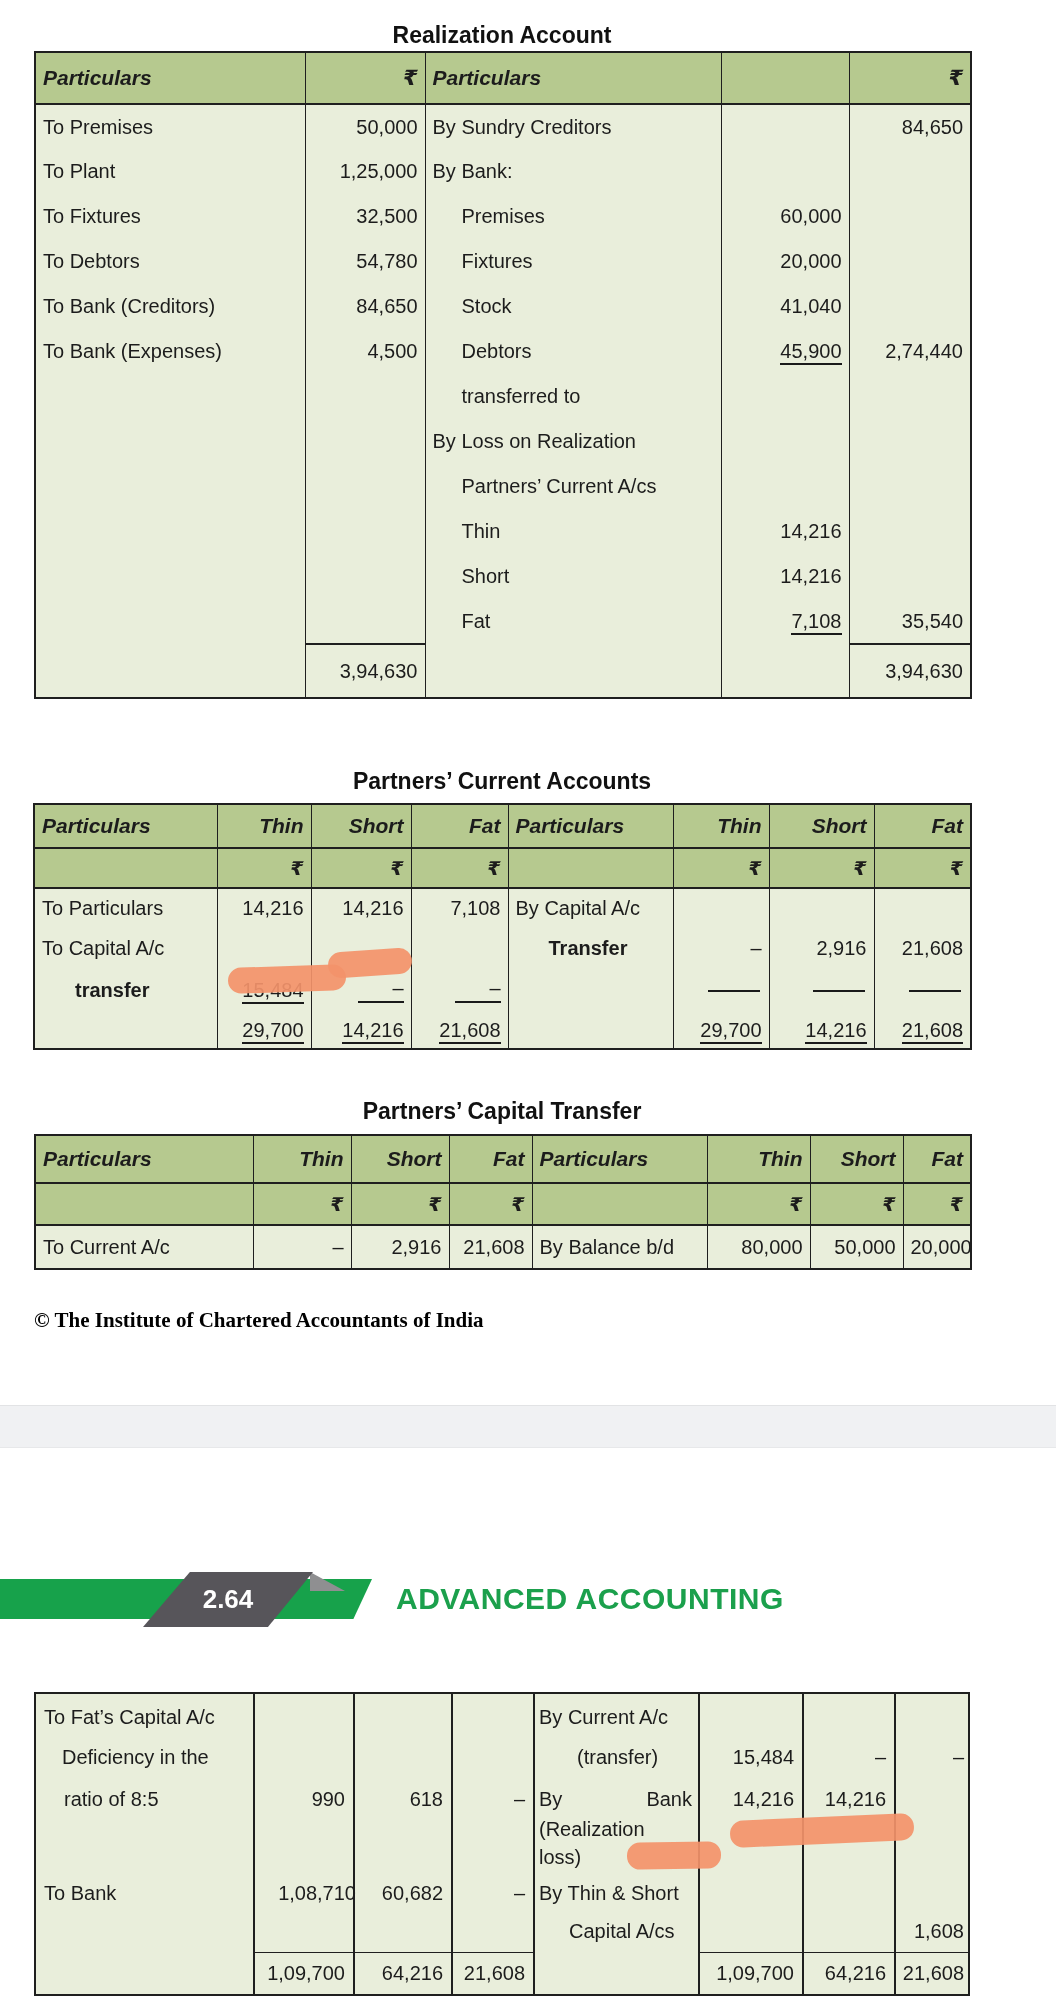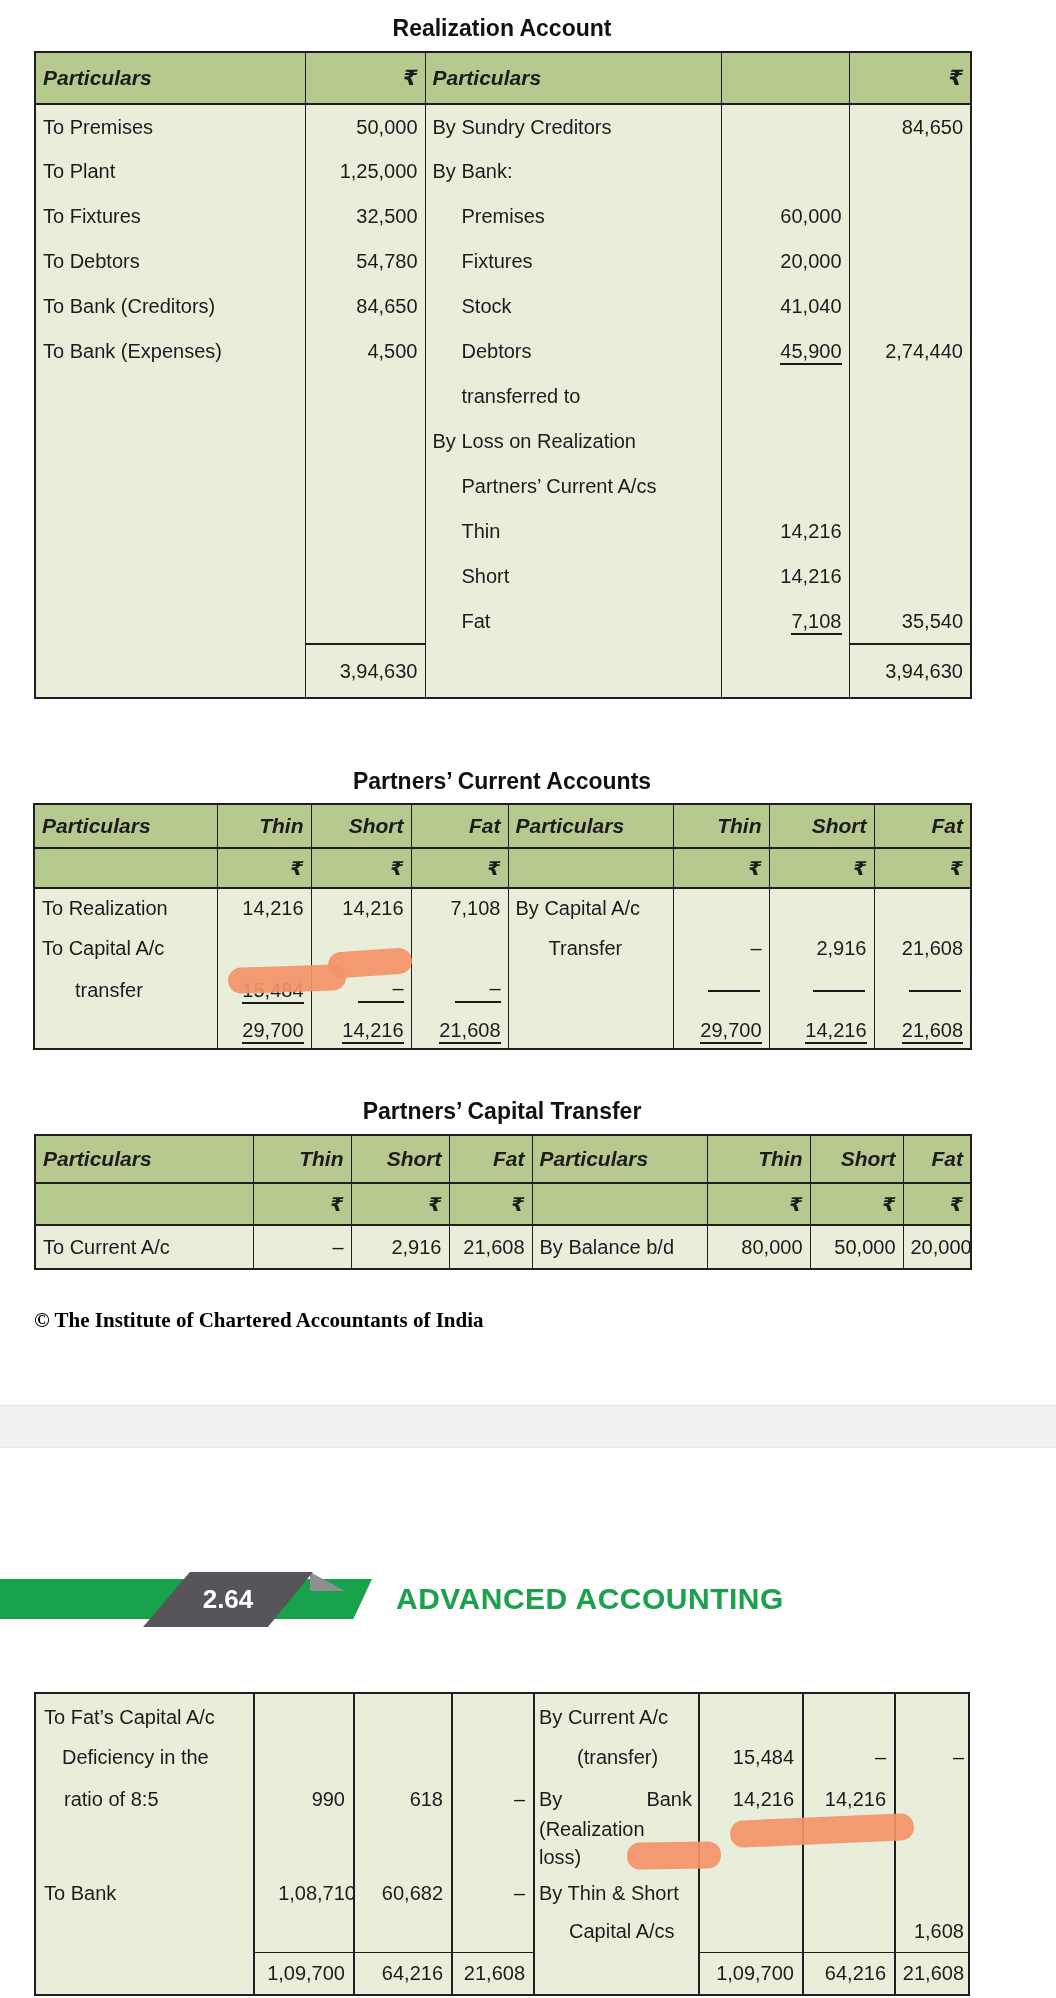--- a/index.html
+++ b/index.html
@@ -13,21 +13,21 @@
              background:#e9eedb;border:2.5px solid #1f1f1f;font-size:20px;color:#1c1c1c;}
   table.acct td, table.acct th{border-left:1.5px solid #1f1f1f;border-right:1.5px solid #1f1f1f;
              padding:0 7px;overflow:hidden;white-space:nowrap;vertical-align:middle;}
   table.acct tr.hdr th{background:#b6c98f;font-weight:bold;font-style:italic;font-size:21px;
              border-bottom:2px solid #1f1f1f;}
   table.acct tr.rup td{background:#b6c98f;font-weight:bold;font-style:italic;
              border-bottom:2px solid #1f1f1f;font-size:19px;}
   .lft{text-align:left;}
   .num{text-align:right;}
   .ind{padding-left:36px !important;}
-  .ind2{padding-left:40px !important;}
+  .ind2{padding-left:40px !important;font-weight:bold;}
   .tot{border-top:2px solid #1f1f1f;}
   .u{border-bottom:2px solid #1a1a1a;padding-bottom:1px;}
   .udash{display:inline-block;min-width:46px;text-align:right;}
   .sum{display:inline-block;width:52px;height:0;border-top:2px solid #1a1a1a;
        vertical-align:middle;margin-right:2px;}
 
   
   .cont{position:absolute;left:34px;top:1692px;width:936px;height:304px;background:#e9eedb;
         border:2.5px solid #1f1f1f;box-sizing:border-box;overflow:hidden;font-size:20px;}
   .cont .vline{position:absolute;top:0;bottom:0;width:1.5px;background:#1f1f1f;}
@@ -58,21 +58,21 @@
   .hlA{left:228px;top:966px;width:118px;height:26px;transform:rotate(-2deg);}
   .hlB{left:328px;top:950px;width:84px;height:26px;transform:rotate(-4deg);}
   .hlC{left:730px;top:1817px;width:184px;height:27px;transform:rotate(-2.5deg);}
   .hlD{left:627px;top:1842px;width:94px;height:27px;transform:rotate(-1deg);}
 </style>
 </head>
 <body>
 
 <div class="page">
 
-  <div class="title" style="top:15px;text-align:center;">Realization Account</div>
+  <div class="title" style="top:22px;text-align:center;">Realization Account</div>
 
   <table class="acct" style="left:34px;top:51px;width:936px;">
     <colgroup>
         <col style="width:270px">
         <col style="width:120px">
         <col style="width:296px">
         <col style="width:128px">
         <col style="width:122px">
       </colgroup>
     <tbody>
@@ -205,21 +205,21 @@
       <td></td>
       <td class="num">₹</td>
       <td class="num">₹</td>
       <td class="num">₹</td>
       <td></td>
       <td class="num">₹</td>
       <td class="num">₹</td>
       <td class="num">₹</td>
     </tr>
     <tr style="height:40px">
-      <td class="lft">To Realization</td>
+      <td class="lft">To Particulars</td>
       <td class="num">14,216</td>
       <td class="num">14,216</td>
       <td class="num">7,108</td>
       <td class="lft">By Capital A/c</td>
       <td class="num"></td>
       <td class="num"></td>
       <td class="num"></td>
     </tr>
     <tr style="height:40px">
       <td class="lft">To Capital A/c</td>

